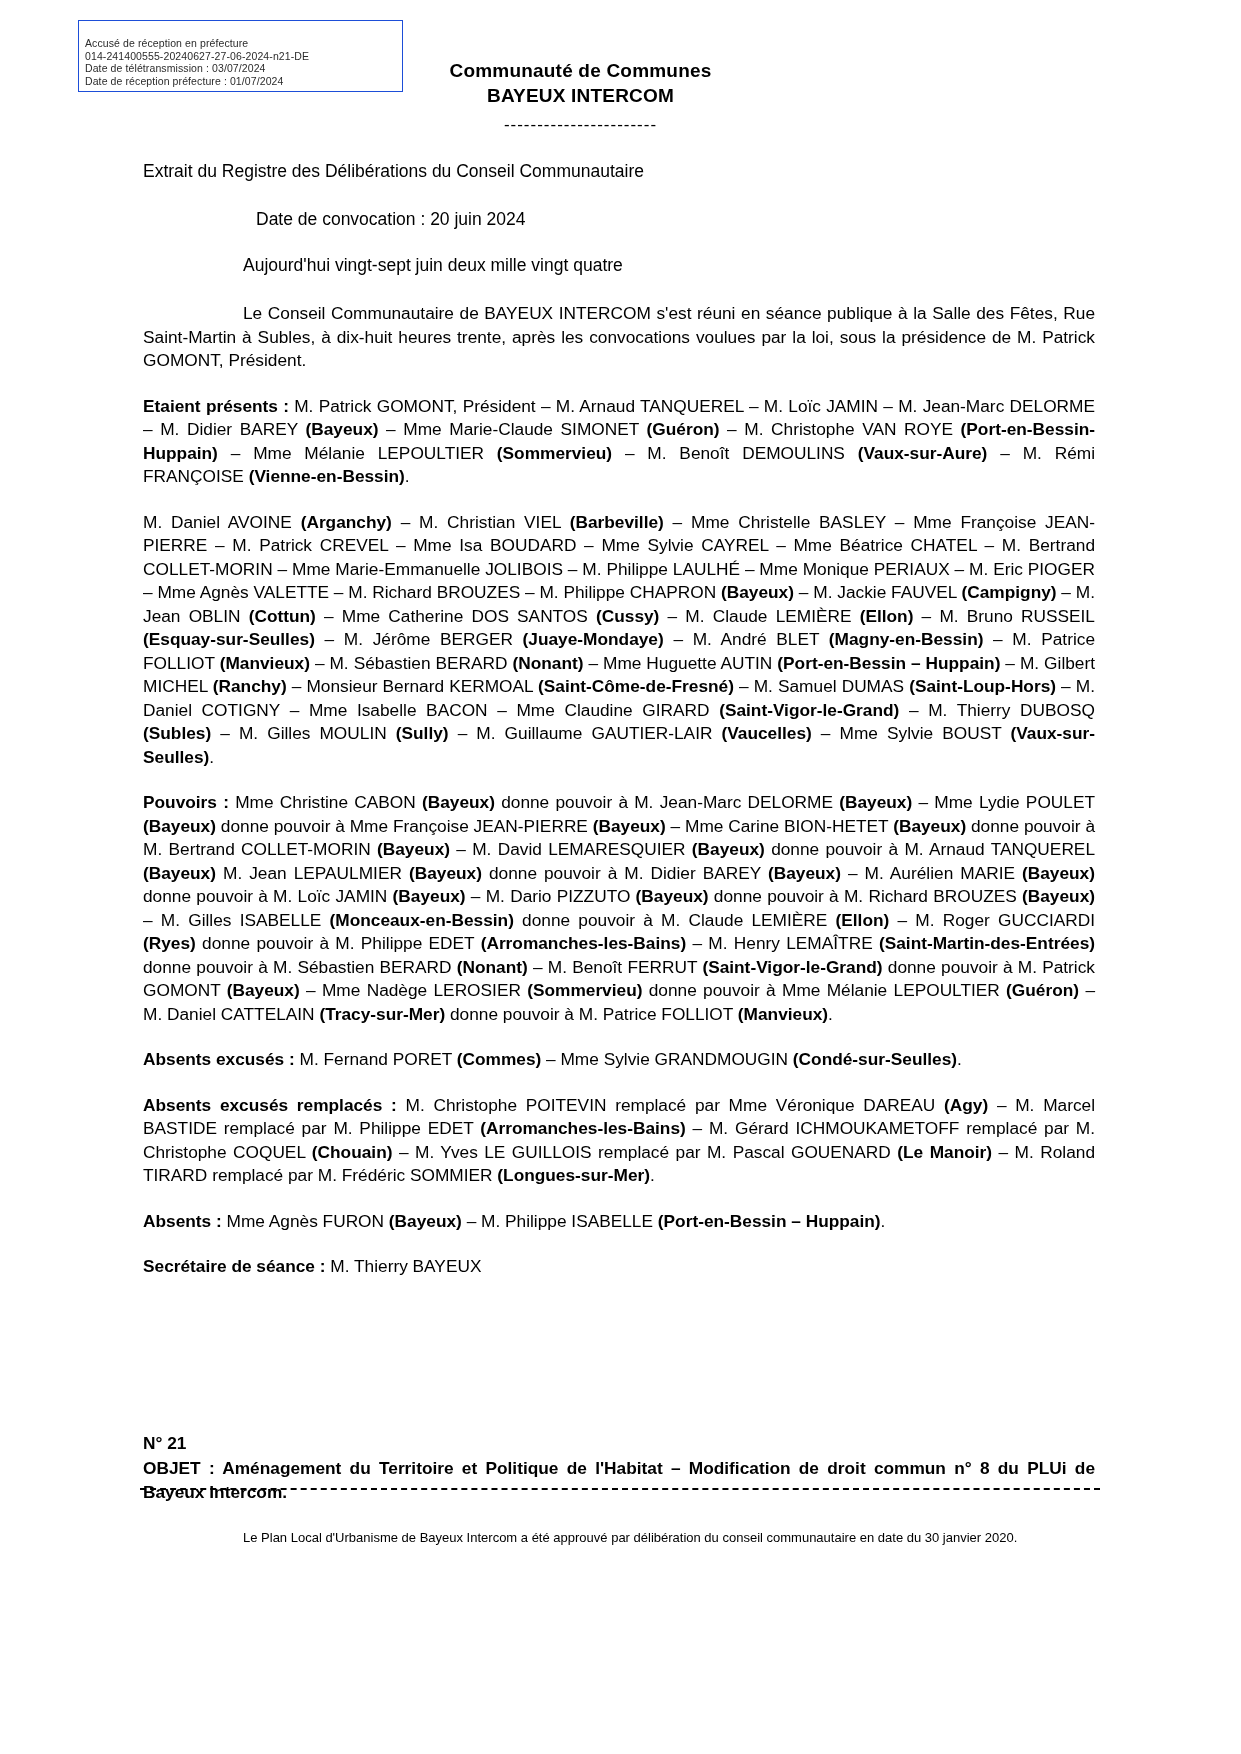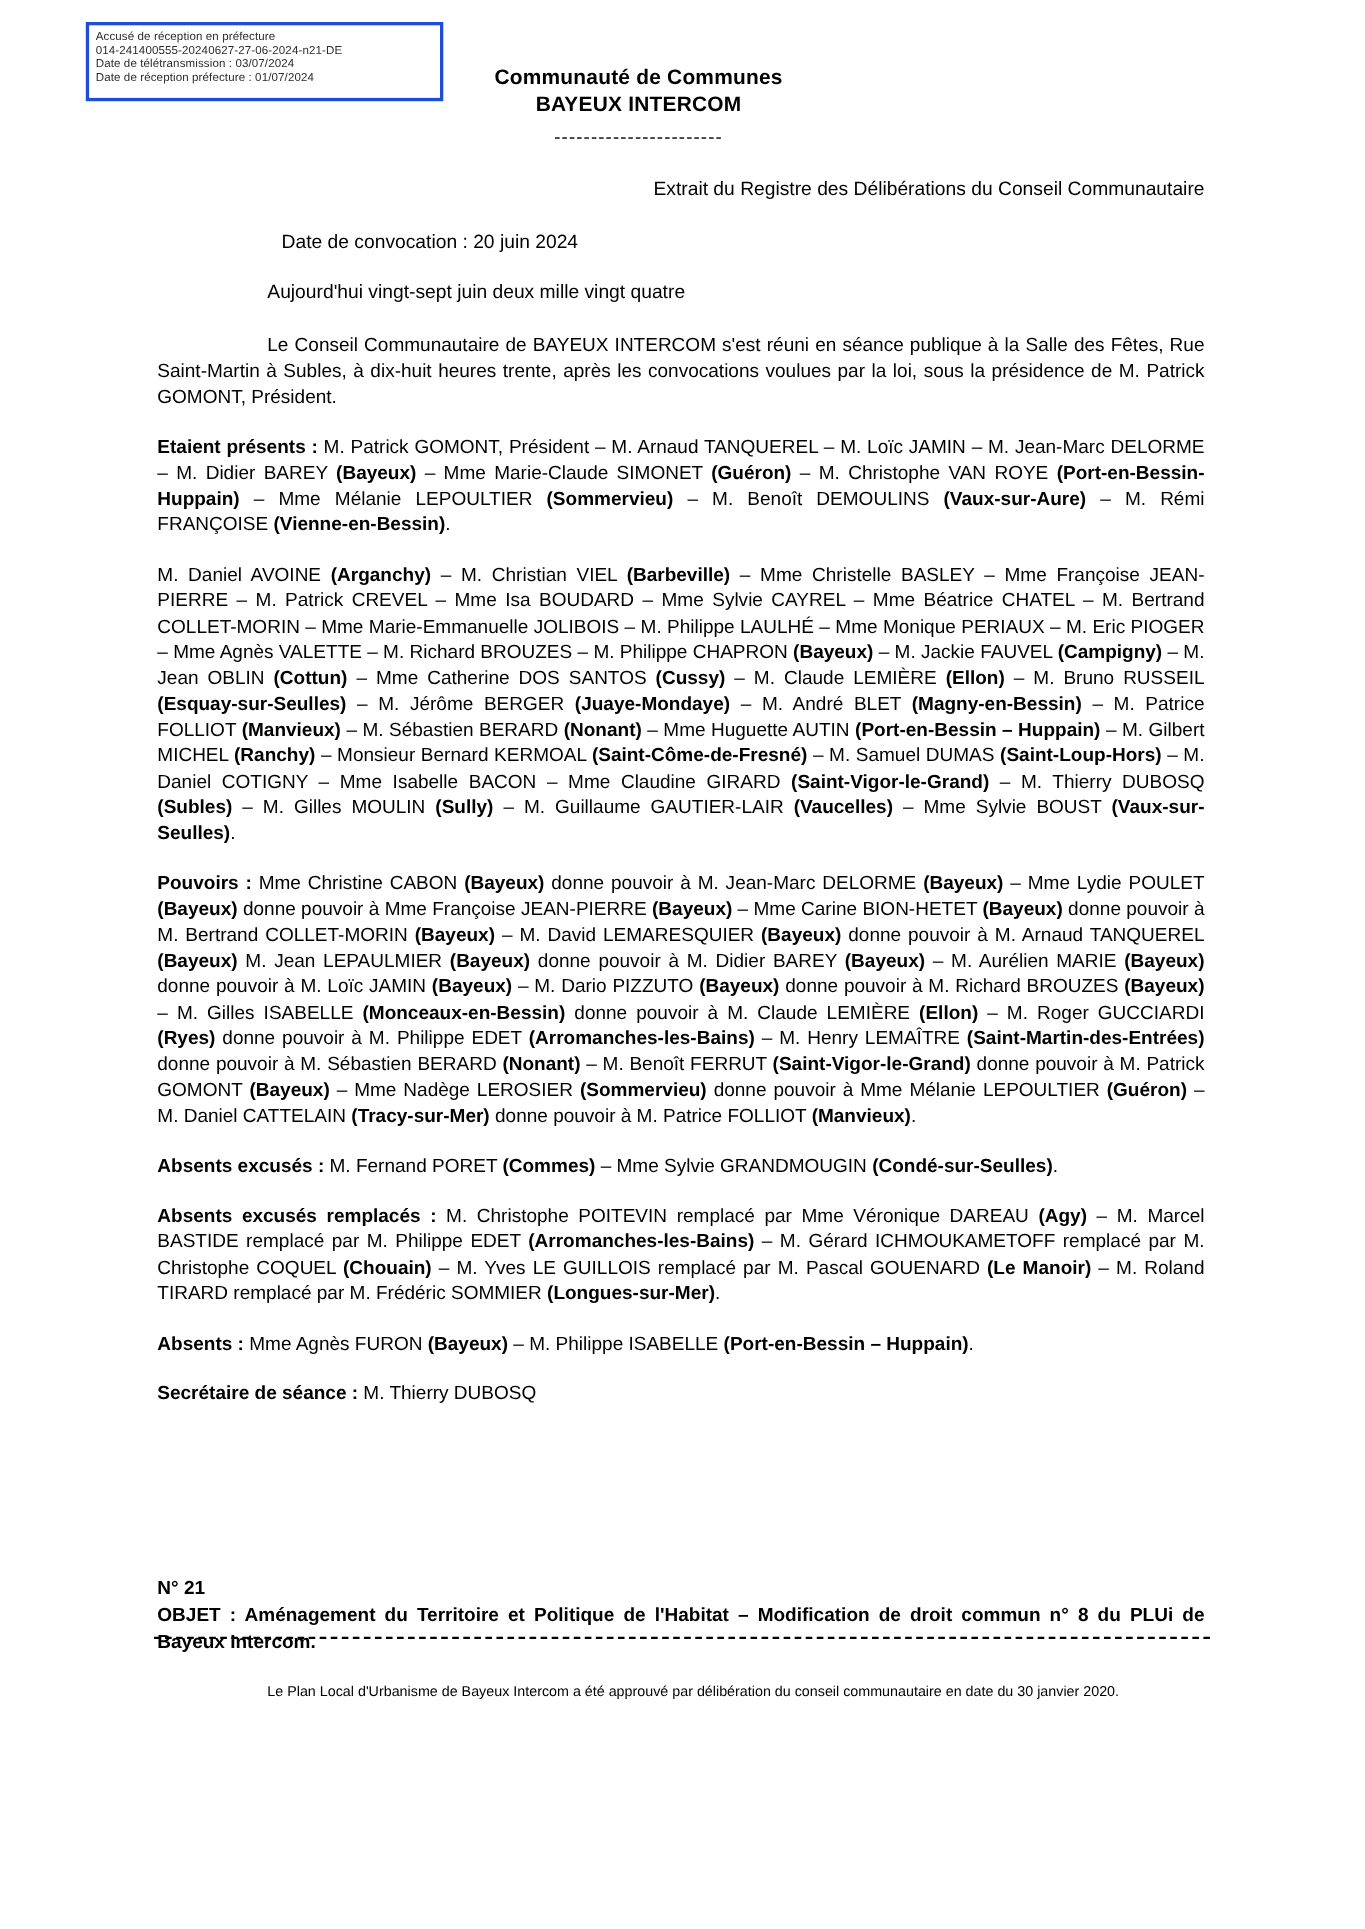--- a/index.html
+++ b/index.html
@@ -22,23 +22,23 @@
     box-sizing: border-box;
     padding: 0;
   }
   
   .stamp-box {
     position: absolute;
     left: 78px;
     top: 20px;
     width: 325px;
     height: 72px;
-    border: 3px solid #1d4ed8;
+    border: 1px solid #1d4ed8;
     box-sizing: border-box;
-    padding: 4px 6px;
+    padding: 16px 6px;
   }
   .stamp-line {
     font-size: 10.5px;
     line-height: 12.6px;
     color: #2b2b2b;
     white-space: nowrap;
     letter-spacing: 0.1px;
   }
   
   .doc-header {
@@ -61,21 +61,21 @@
     margin-top: 6px;
   }
   
   .content {
     position: absolute;
     left: 143px;
     top: 160px;
     width: 952px;
   }
   .centered-sub {
-    text-align: right;
+    text-align: left;
     font-size: 17.5px;
     line-height: 22px;
     margin-bottom: 26px;
   }
   .line-indent-1 {
     font-size: 17.5px;
     line-height: 22px;
     padding-left: 113px;
     margin-bottom: 24px;
   }
@@ -178,21 +178,21 @@
     <div class="para">
       <span class="label">Absents excusés remplacés :</span><span> M. Christophe POITEVIN remplacé par Mme Véronique DAREAU <b>(Agy)</b> – M. Marcel BASTIDE remplacé par M. Philippe EDET <b>(Arromanches-les-Bains)</b> – M. Gérard ICHMOUKAMETOFF remplacé par M. Christophe COQUEL <b>(Chouain)</b> – M. Yves LE GUILLOIS remplacé par M. Pascal GOUENARD <b>(Le Manoir)</b> – M. Roland TIRARD remplacé par M. Frédéric SOMMIER <b>(Longues-sur-Mer)</b>.</span>
     </div>
 
     <div class="para">
       <span class="label">Absents :</span><span> Mme Agnès FURON <b>(Bayeux)</b> – M. Philippe ISABELLE <b>(Port-en-Bessin – Huppain)</b>.</span>
     </div>
 
     <div class="para" style="margin-bottom:0;">
       <div>
-        <span class="label">Secrétaire de séance :</span><span> M. Thierry DUBOSQ</span>
+        <span class="label">Secrétaire de séance :</span><span> M. Thierry BAYEUX</span>
       </div>
     </div>
 
   </div>
 
   <div class="dashed-sep"></div>
 
   <div class="resolution">
     <div class="res-num">N° 21</div>
     <div class="res-objet">OBJET : Aménagement du Territoire et Politique de l'Habitat – Modification de droit commun n° 8 du PLUi de Bayeux Intercom.</div>

